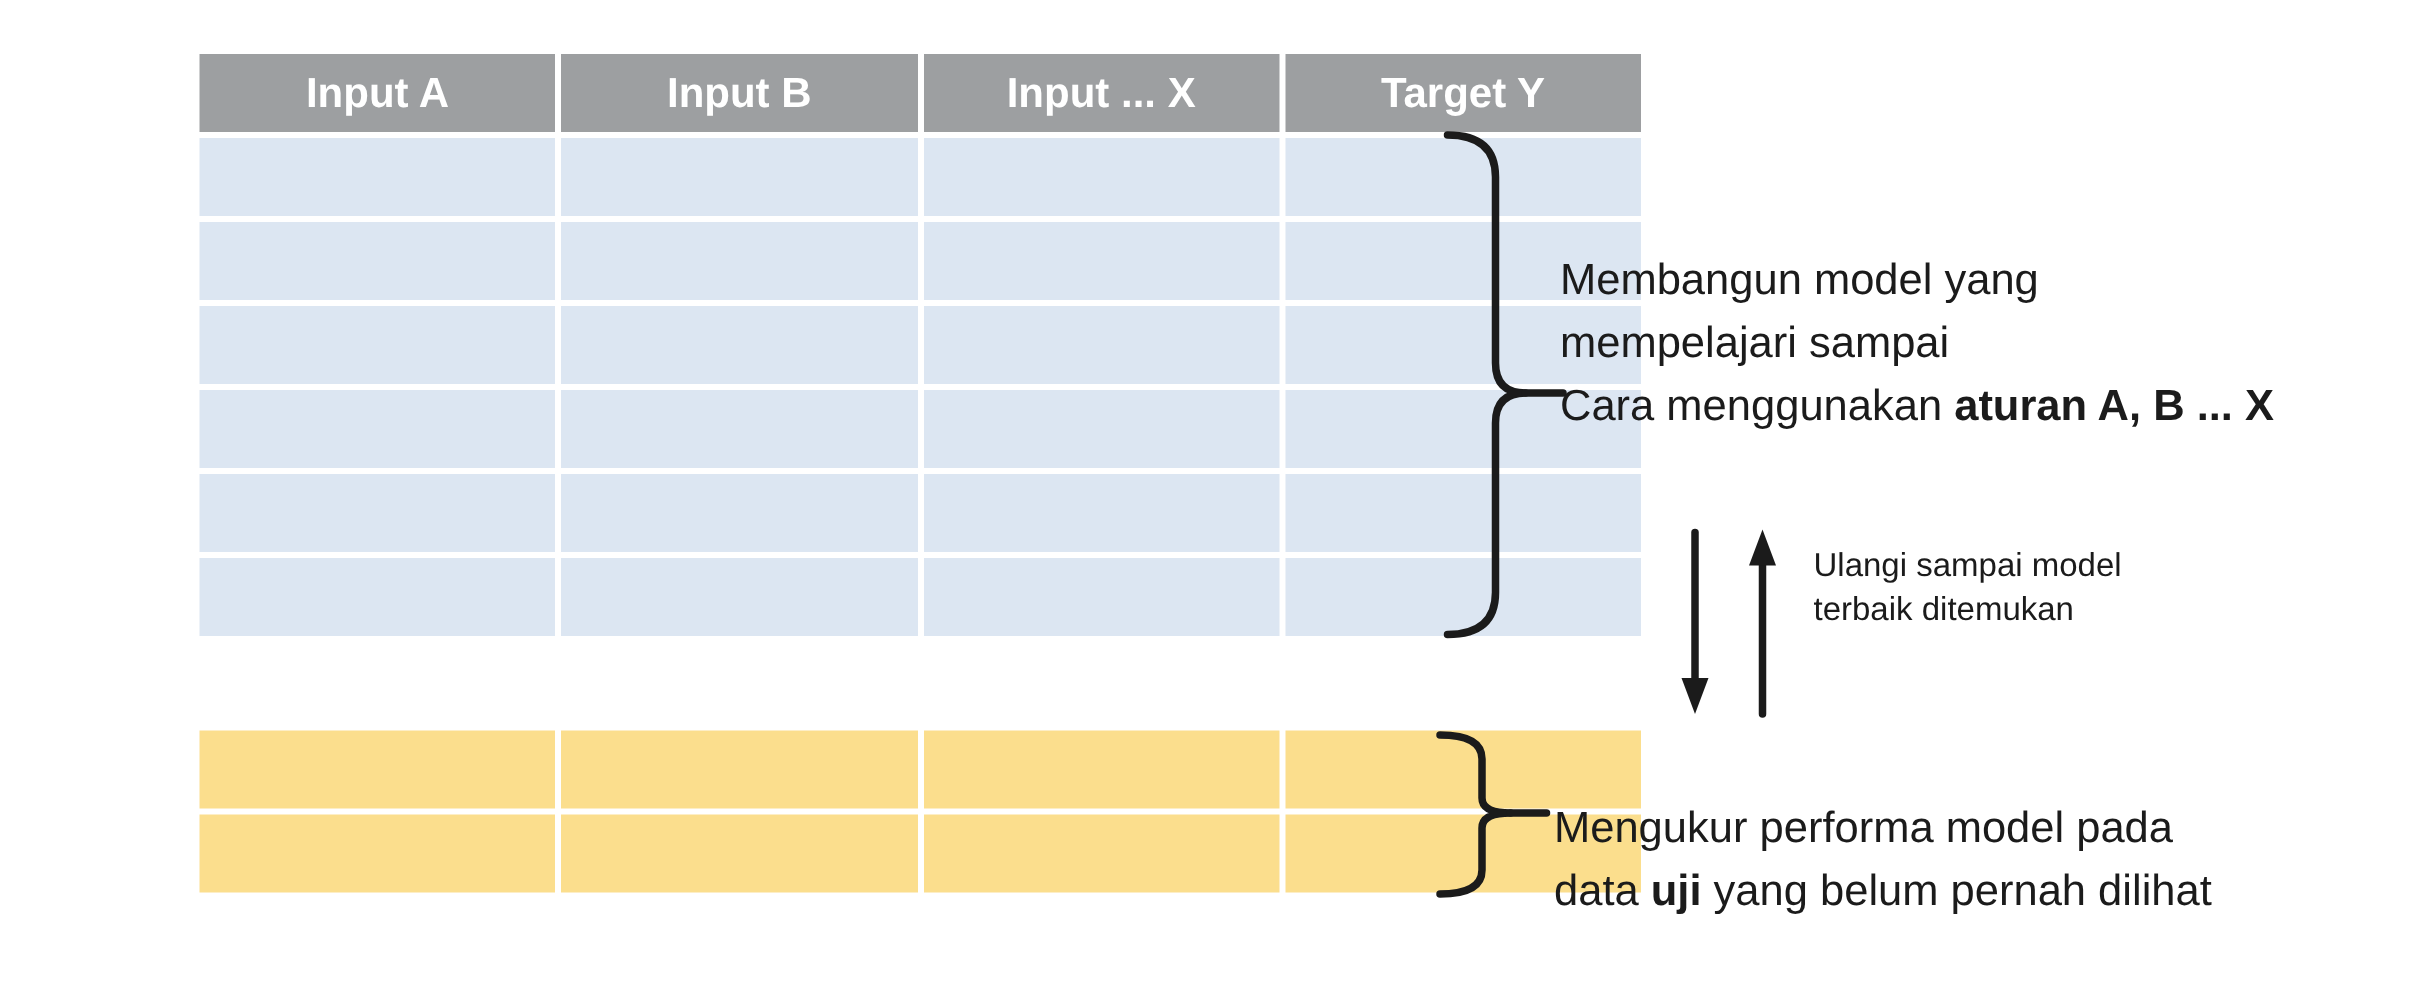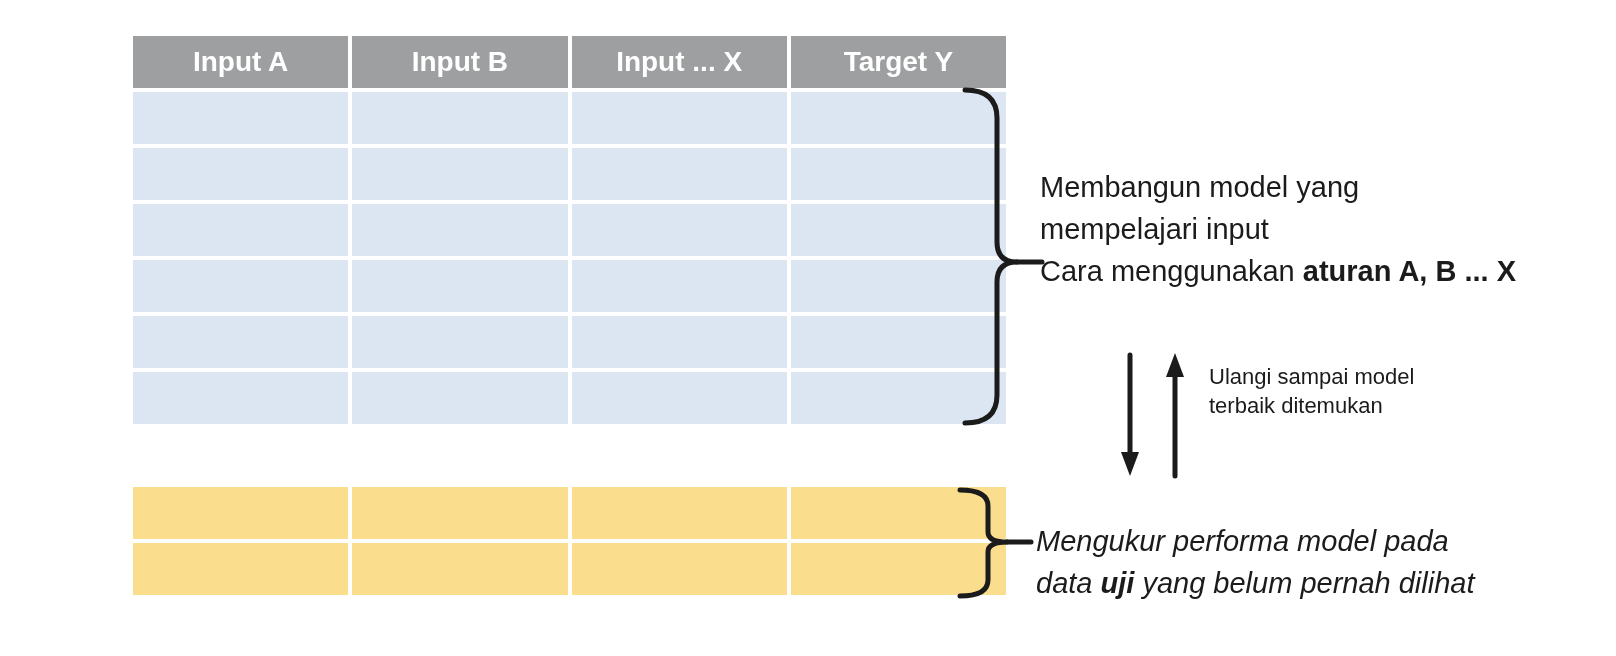--- a/index.html
+++ b/index.html
@@ -19,21 +19,21 @@
     position:relative;
     overflow:hidden;
   }
   .abs{position:absolute;}
 
   
   .tbl-grid{
     display:grid;
     grid-template-columns:repeat(4,1fr);
     gap:4px;
-    width:873px;
+    width:961px;
     left:133px;
   }
   #header-row{top:36px;}
   #train-grid{top:92px;}
   #test-grid{top:487px;}
   .hcell{
     height:52px;
     background:var(--header-bg);
     color:var(--header-text);
     font-weight:bold;
@@ -53,21 +53,21 @@
     stroke-linecap:round;
     stroke-linejoin:round;
   }
   .fillshape{fill:var(--text);stroke:none;}
 
   
   .note{font-size:29px;line-height:42px;white-space:nowrap;}
   .note b{font-weight:bold;}
   #train-note{left:1040px;top:147px;margin-top:19px;}
   #repeat-note{left:1209px;top:362px;font-size:22px;line-height:29px;}
-  #test-note{left:1036px;top:520px;font-style:italic;}
+  #test-note{left:1036px;top:531px;}
 </style>
 </head>
 <body>
 
 <div class="abs tbl-grid" id="header-row">
     <div class="hcell">Input A</div>
     <div class="hcell">Input B</div>
     <div class="hcell">Input ... X</div>
     <div class="hcell">Target Y</div>
   </div>
@@ -122,21 +122,21 @@
   <line class="stroke" x1="15" y1="7" x2="15" y2="107" stroke-width="4"></line>
   <polygon class="fillshape" points="15,128 6,104 24,104"></polygon>
 </svg>
 <svg class="abs" style="left:1160px;top:348px;" width="30" height="132" viewBox="0 0 30 132">
   <line class="stroke" x1="15" y1="128" x2="15" y2="28" stroke-width="4"></line>
   <polygon class="fillshape" points="15,5 6,29 24,29"></polygon>
 </svg>
 
 <div class="abs note" id="train-note">
   <div>Membangun model yang</div>
-  <div>mempelajari input</div>
+  <div>mempelajari sampai</div>
   <div><span>Cara menggunakan </span><b>aturan A, B ... X</b></div>
 </div>
 
 <div class="abs note" id="repeat-note">
   <div>Ulangi sampai model</div>
   <div>terbaik ditemukan</div>
 </div>
 
 <div class="abs note" id="test-note">
   <div>Mengukur performa model pada</div>

